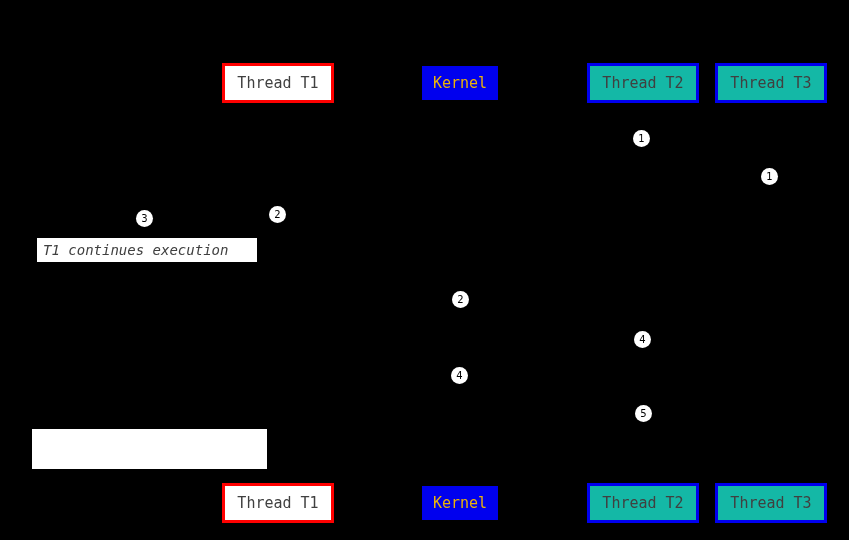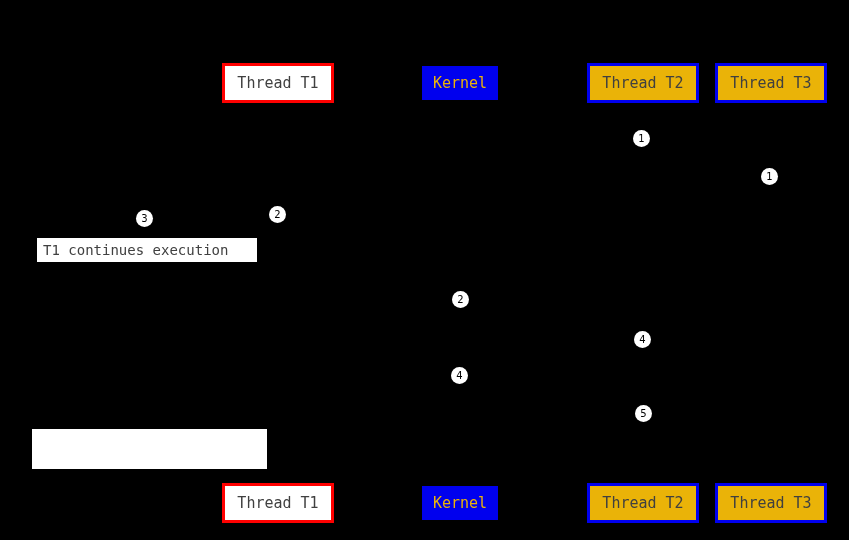--- a/index.html
+++ b/index.html
@@ -37,21 +37,21 @@
     letter-spacing: 0px;
     white-space: nowrap;
     line-height: 1;
   }
   .participant.thread-red {
     background: #ffffff;
     border: 3px solid #ff0000;
     color: #404040;
   }
   .participant.thread-blue {
-    background: #eab308;
+    background: #14b8a6;
     border: 3px solid #0000ee;
     color: #404040;
   }
   .participant.kernel {
     background: #0000ee;
     border: 1px solid #0000ee;
     color: #eab308;
   }
 
   
@@ -62,20 +62,21 @@
     border: 1px solid #000000;
     display: flex;
     align-items: center;
     justify-content: flex-start;
     padding: 0 6px;
     font-family: "DejaVu Sans Mono", "Liberation Mono", monospace;
     font-size: 14px;
     color: #404040;
     white-space: nowrap;
     line-height: 1;
+    font-style: italic;
   }
   .notebox.blank {
     border: none;
     padding: 0;
   }
 
   
   .step {
     position: absolute;
     box-sizing: border-box;

